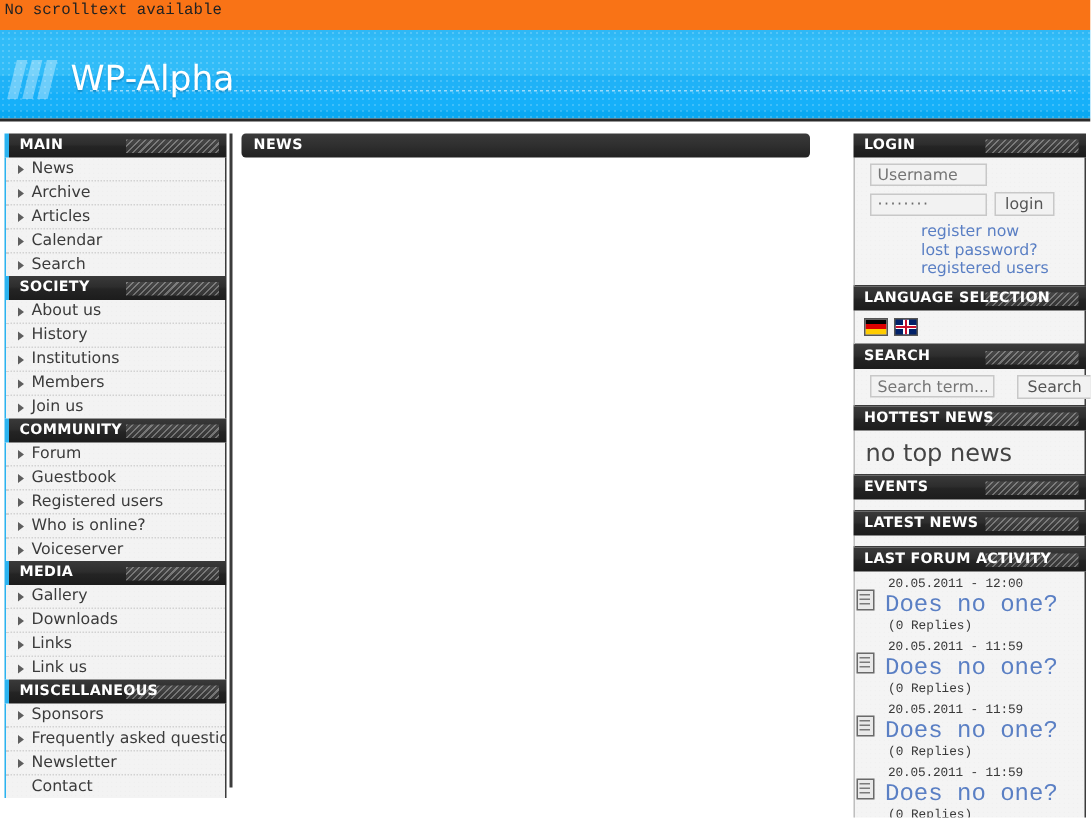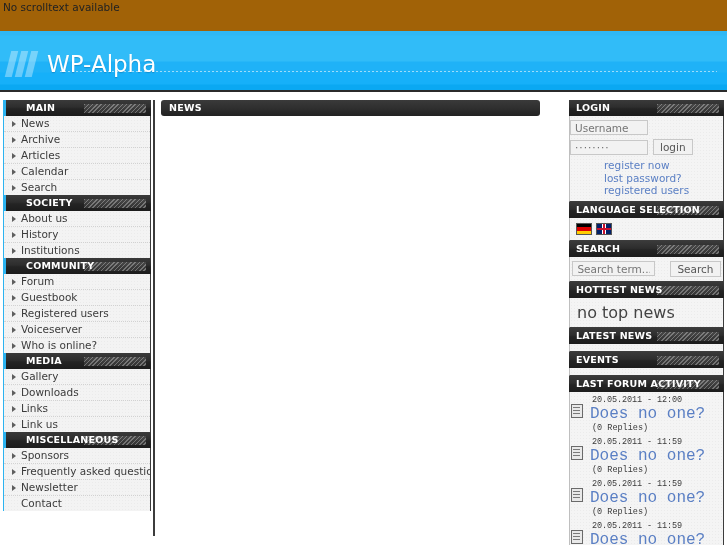--- a/index.html
+++ b/index.html
@@ -4,24 +4,24 @@
 <style>
   html,body{margin:0;padding:0;}
   body{
     width:727px;height:545px;overflow:hidden;
     background:#ffffff;
     font-family:"DejaVu Sans","Liberation Sans",sans-serif;
     font-size:11px;color:#333;
   }
   
   #scrolltext{
-    height:31px;line-height:14px;
-    background:#a16207;color:#222;
+    height:20px;line-height:14px;
+    background:#f97316;color:#222;
     font-size:10.5px;padding-left:3px;
-    white-space:nowrap;overflow:hidden;
+    white-space:nowrap;overflow:hidden;font-family:Liberation Mono, monospace;
   }
   
   #header{
     position:relative;height:59px;
     background:
       linear-gradient(to bottom,
         #2fb8f5 0px,#2fb8f5 4px,
         #31bcf8 5px,#31bcf8 30px,
         #1fb2f7 31px,#1fb2f7 41px,
         #16b0f9 42px,#16b0f9 53px,
@@ -80,21 +80,21 @@
   }
   .boxhead .hatch{
     position:absolute;right:5px;top:4px;width:62px;height:9px;
     background-image:repeating-linear-gradient(135deg,
       rgba(255,255,255,.30) 0 1px, rgba(255,255,255,0) 1px 3px);
     background-color:rgba(255,255,255,.10);
   }
 
   
   .menu-block{margin-bottom:0px;}
-  .menu-block .boxhead{border-left:3px solid #2bb3f0;padding-left:20px;border-radius:0;}
+  .menu-block .boxhead{border-left:3px solid #2bb3f0;padding-left:7px;border-radius:0;}
   .menu-body{
     background:#f3f3f3;
     border-left:1px solid #2bb3f0;
     border-right:1px solid #3c3c3c;
     background-image:radial-gradient(rgba(0,0,0,.03) 0.5px,transparent 0.6px);
     background-size:3px 3px;
   }
   .menu-item{
     position:relative;height:15px;line-height:15px;
     padding-left:17px;font-size:10.5px;color:#3b3b3b;
@@ -120,21 +120,21 @@
 
   
   .rbox{margin-bottom:0;}
   .rbox .boxhead{border-radius:0;}
   .rbox-body{
     background:#f4f4f4;
     border-left:1px solid #bfbfbf;border-right:1px solid #3c3c3c;
     border-bottom:1px solid #3c3c3c;
     background-image:radial-gradient(rgba(0,0,0,.035) 0.5px,transparent 0.6px);
     background-size:3px 3px;
-    padding:4px 0;
+    padding:4px 10px;
   }
   .rbox-body.thin{padding:1px 5px;height:5px;}
   .rbox-body.plain{padding:3px 6px;}
 
   input[type=text],input[type=password]{
     font-family:"DejaVu Sans","Liberation Sans",sans-serif;
     font-size:10.5px;color:#6a6a6a;
     background:#f2f2f2;border:1px solid #c8c8c8;
     padding:2px 4px;box-sizing:border-box;
     height:15px;
@@ -158,21 +158,21 @@
     background:
       linear-gradient(to bottom,transparent 38%,#fff 38% 62%,transparent 62%),
       linear-gradient(to right,transparent 38%,#fff 38% 62%,transparent 62%);
   }
   .flag-uk:after{
     content:"";position:absolute;inset:0;
     background:
       linear-gradient(to bottom,transparent 44%,#c8102e 44% 56%,transparent 56%),
       linear-gradient(to right,transparent 44%,#c8102e 44% 56%,transparent 56%);
   }
-  .searchrow{display:flex;gap:15px;align-items:center;justify-content:center;}
+  .searchrow{display:flex;gap:15px;align-items:center;}
 
   .notop{font-size:16px;color:#444;padding:2px 1px;}
 
   .fa-item{position:relative;padding:1px 0 2px 20px;margin-bottom:1px;}
   .fa-icon{position:absolute;left:1px;top:10px;width:10px;height:12px;
     background:#e9e9e9;border:1px solid #6a6a6a;}
   .fa-icon:before{
     content:"";position:absolute;left:1px;top:2px;right:2px;height:1px;
     background:#7a7a7a;box-shadow:0 3px 0 #7a7a7a,0 6px 0 #7a7a7a;
   }
@@ -207,30 +207,32 @@
           <div class="menu-item"><span class="bullet"></span><span>Calendar</span></div>
           <div class="menu-item"><span class="bullet"></span><span>Search</span></div>
         </div>
       </div>
       <div class="menu-block">
         <div class="boxhead"><span>SOCIETY</span><span class="hatch"></span></div>
         <div class="menu-body">
           <div class="menu-item"><span class="bullet"></span><span>About us</span></div>
           <div class="menu-item"><span class="bullet"></span><span>History</span></div>
           <div class="menu-item"><span class="bullet"></span><span>Institutions</span></div>
+          <div class="menu-item"><span class="bullet"></span><span>Members</span></div>
+          <div class="menu-item"><span class="bullet"></span><span>Join us</span></div>
         </div>
       </div>
       <div class="menu-block">
         <div class="boxhead"><span>COMMUNITY</span><span class="hatch"></span></div>
         <div class="menu-body">
           <div class="menu-item"><span class="bullet"></span><span>Forum</span></div>
           <div class="menu-item"><span class="bullet"></span><span>Guestbook</span></div>
           <div class="menu-item"><span class="bullet"></span><span>Registered users</span></div>
+          <div class="menu-item"><span class="bullet"></span><span>Who is online?</span></div>
           <div class="menu-item"><span class="bullet"></span><span>Voiceserver</span></div>
-          <div class="menu-item"><span class="bullet"></span><span>Who is online?</span></div>
         </div>
       </div>
       <div class="menu-block">
         <div class="boxhead"><span>MEDIA</span><span class="hatch"></span></div>
         <div class="menu-body">
           <div class="menu-item"><span class="bullet"></span><span>Gallery</span></div>
           <div class="menu-item"><span class="bullet"></span><span>Downloads</span></div>
           <div class="menu-item"><span class="bullet"></span><span>Links</span></div>
           <div class="menu-item"><span class="bullet"></span><span>Link us</span></div>
         </div>
@@ -307,29 +309,29 @@
         <span>HOTTEST NEWS</span>
         <span class="hatch"></span>
       </div>
       <div class="rbox-body plain">
         <div class="notop">no top news</div>
       </div>
     </div>
 
     <div class="rbox">
       <div class="boxhead">
+        <span>EVENTS</span>
+        <span class="hatch"></span>
+      </div>
+      <div class="rbox-body thin"></div>
+    </div>
+
+    <div class="rbox">
+      <div class="boxhead">
         <span>LATEST NEWS</span>
-        <span class="hatch"></span>
-      </div>
-      <div class="rbox-body thin"></div>
-    </div>
-
-    <div class="rbox">
-      <div class="boxhead">
-        <span>EVENTS</span>
         <span class="hatch"></span>
       </div>
       <div class="rbox-body thin"></div>
     </div>
 
     <div class="rbox">
       <div class="boxhead">
         <span>LAST FORUM ACTIVITY</span>
         <span class="hatch"></span>
       </div>

